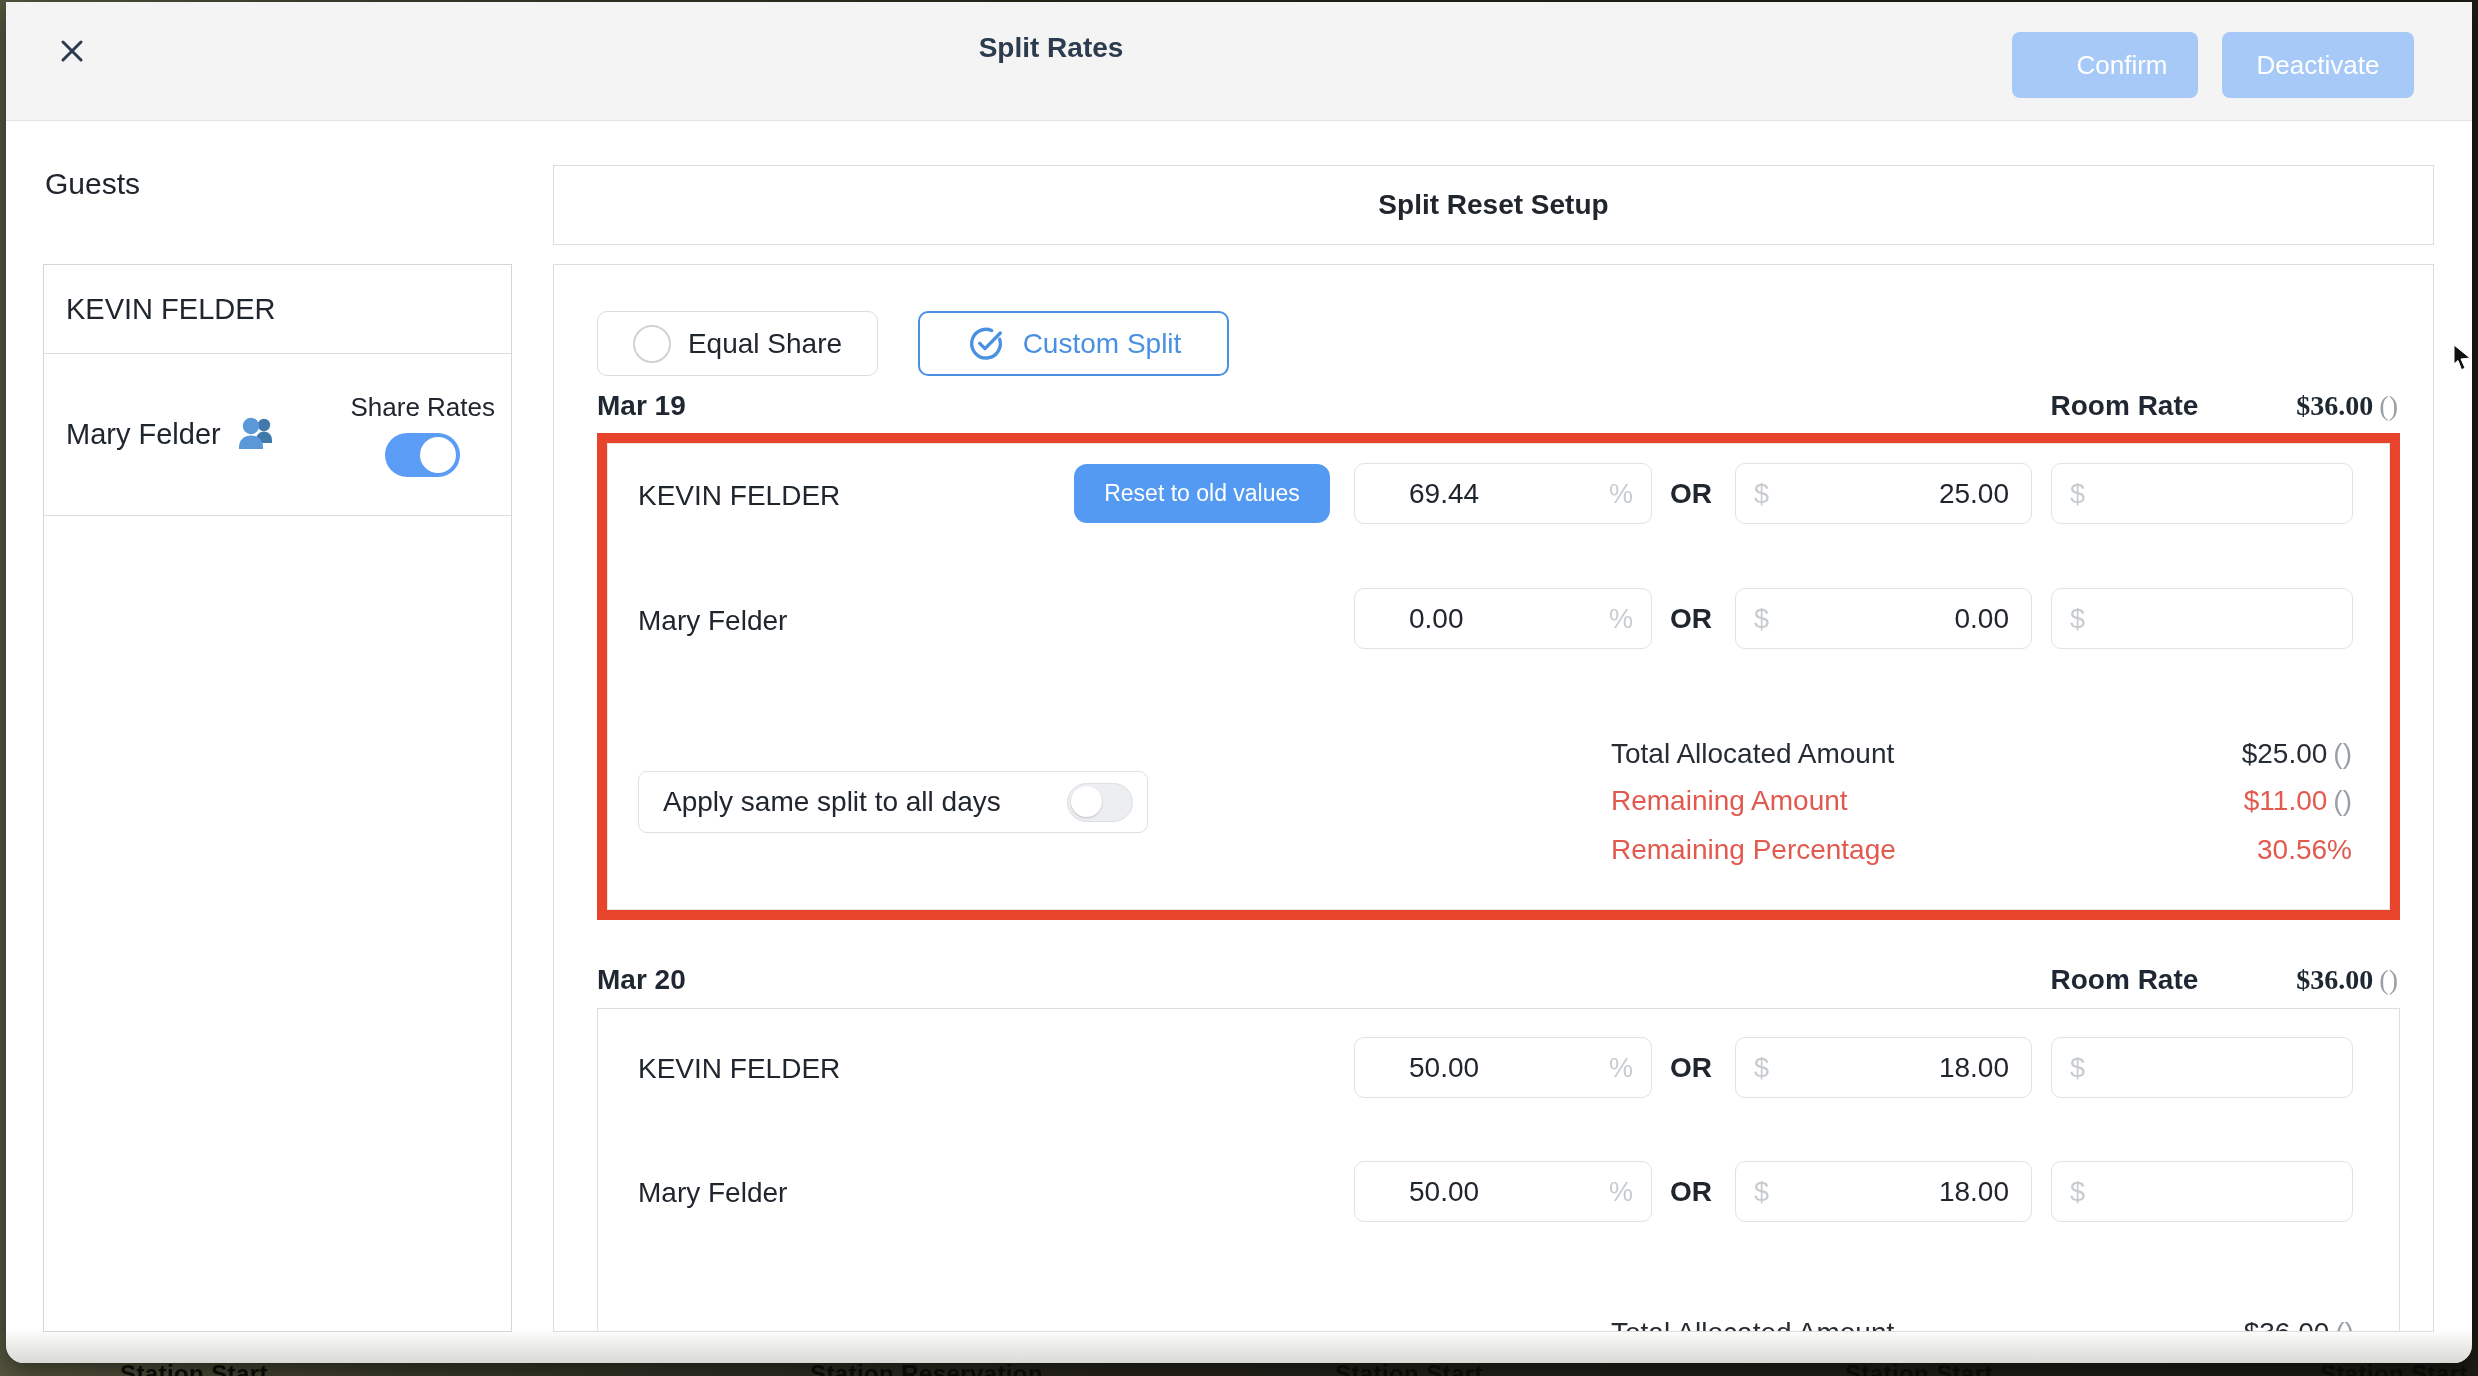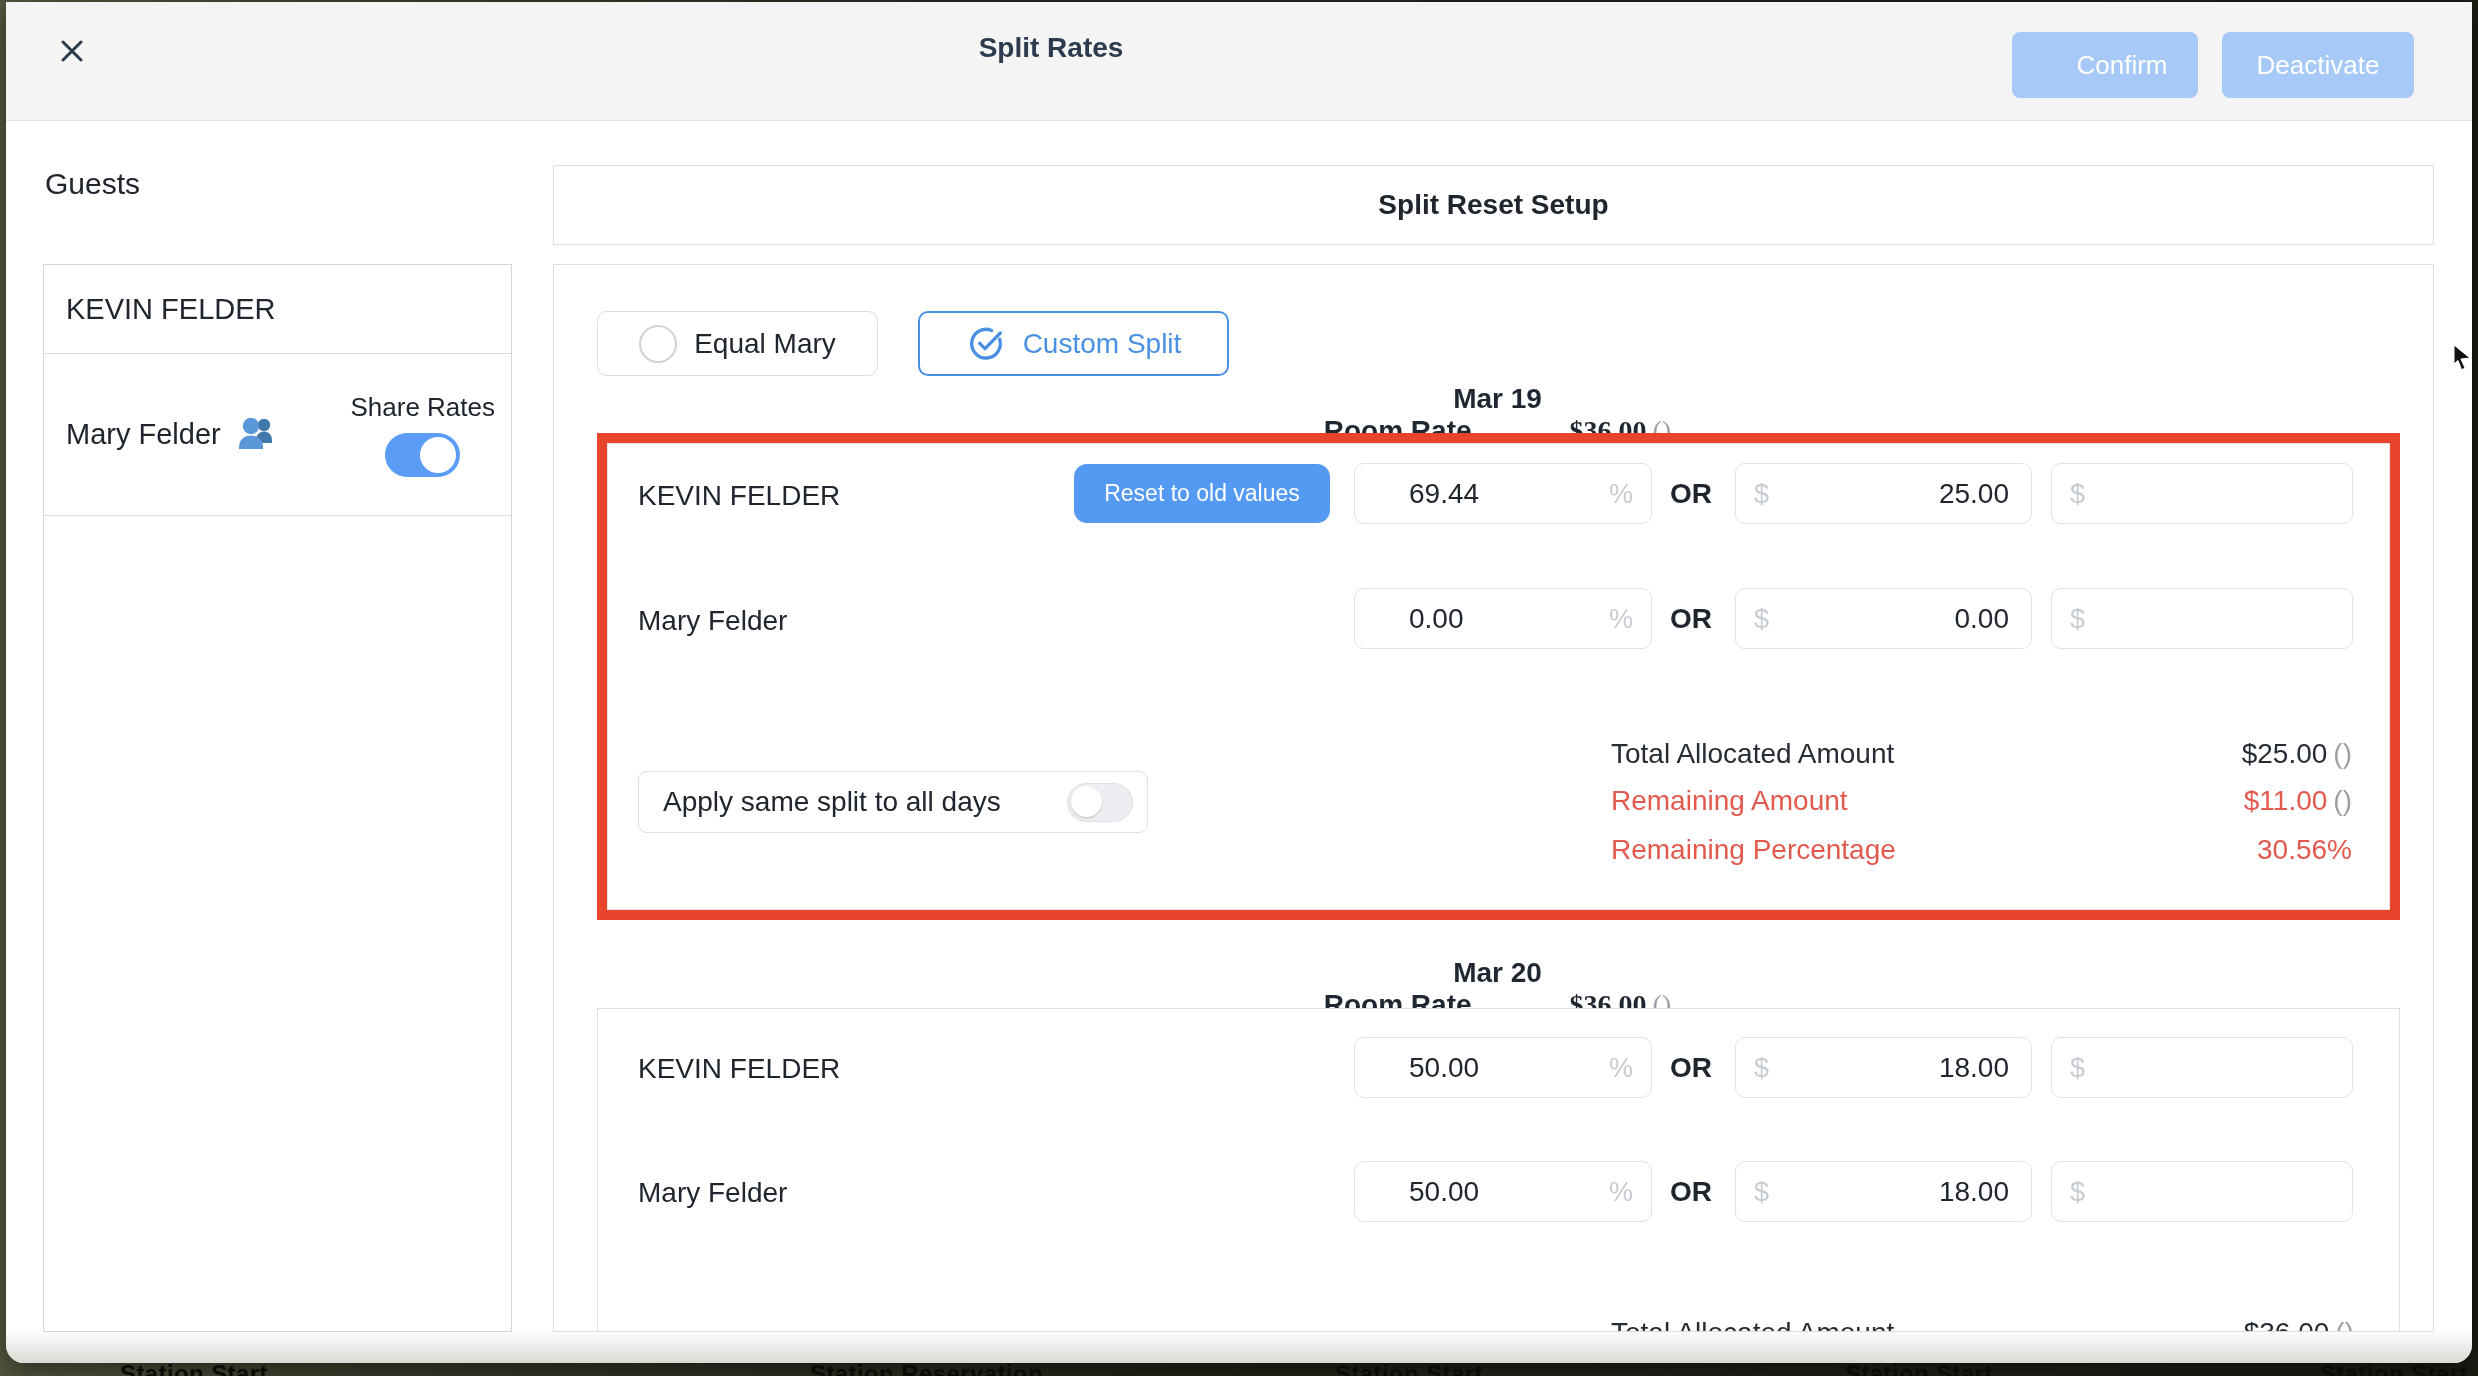--- a/index.html
+++ b/index.html
@@ -45,21 +45,21 @@
   .setup-body{position:absolute;left:547px;top:262px;width:1881px;height:1068px;background:#fff;border:1px solid #dddddd;
     box-sizing:border-box;overflow:hidden;}
 
   .opt{position:absolute;top:46px;height:65px;border-radius:10px;background:#fff;display:flex;align-items:center;justify-content:center;
     gap:17px;font-size:28px;font-family:"Liberation Sans",sans-serif;cursor:pointer;}
   .opt.equal{left:43px;width:281px;border:1px solid #dcdcdc;color:#20262e;}
   .opt.custom{left:364px;width:311px;border:2px solid #4a90e2;color:#4a90e2;}
   .radio-circle{width:34px;height:34px;border:2px solid #d2d2d2;border-radius:50%;background:#fff;}
 
   .day-head{position:absolute;left:43px;right:35px;height:46px;display:flex;align-items:center;justify-content:space-between;
-    font-size:28px;font-weight:700;color:#1f2732;flex-direction:column;}
+    font-size:28px;font-weight:700;color:#1f2732;}
   .day-head.d1{top:118px;}
   .day-head.d2{top:692px;}
   .rate-group{display:flex;align-items:center;}
   .rr-value{margin-left:98px;font-family:Liberation Serif, serif;}
   .paren{font-style:normal;color:#9aa0a6;font-weight:400;margin-left:6px;}
 
   .highlight-box{position:absolute;left:43px;top:168px;width:1803px;height:487px;border:10px solid #e8432b;box-sizing:border-box;}
   .day-panel{position:relative;width:100%;height:100%;background:#fff;border:1px solid #e6e6e6;box-sizing:border-box;}
   .day-panel.d2{position:absolute;left:43px;top:743px;width:1803px;height:620px;border:1px solid #dedede;}
 
@@ -142,21 +142,21 @@
     </aside>
 
     <div class="setup-header">
       <span>Split Reset Setup</span>
     </div>
 
     <section class="setup-body">
 
       <button class="opt equal">
         <span class="radio-circle"></span>
-        <span>Equal Mary</span>
+        <span>Equal Share</span>
       </button>
       <button class="opt custom">
         <span style="display:inline-flex">
           <svg width="40" height="40" viewBox="0 0 24 24" fill="none">
             <path d="M20.2 9.2 A8.6 8.6 0 1 1 15.4 3.9" stroke="#4a90e2" stroke-width="2" stroke-linecap="round"></path>
             <path d="M8.2 11.6 L11.4 14.8 L20.6 5.4" stroke="#4a90e2" stroke-width="2" stroke-linecap="round" stroke-linejoin="round" fill="none"></path>
           </svg>
         </span>
         <span>Custom Split</span>
       </button>

